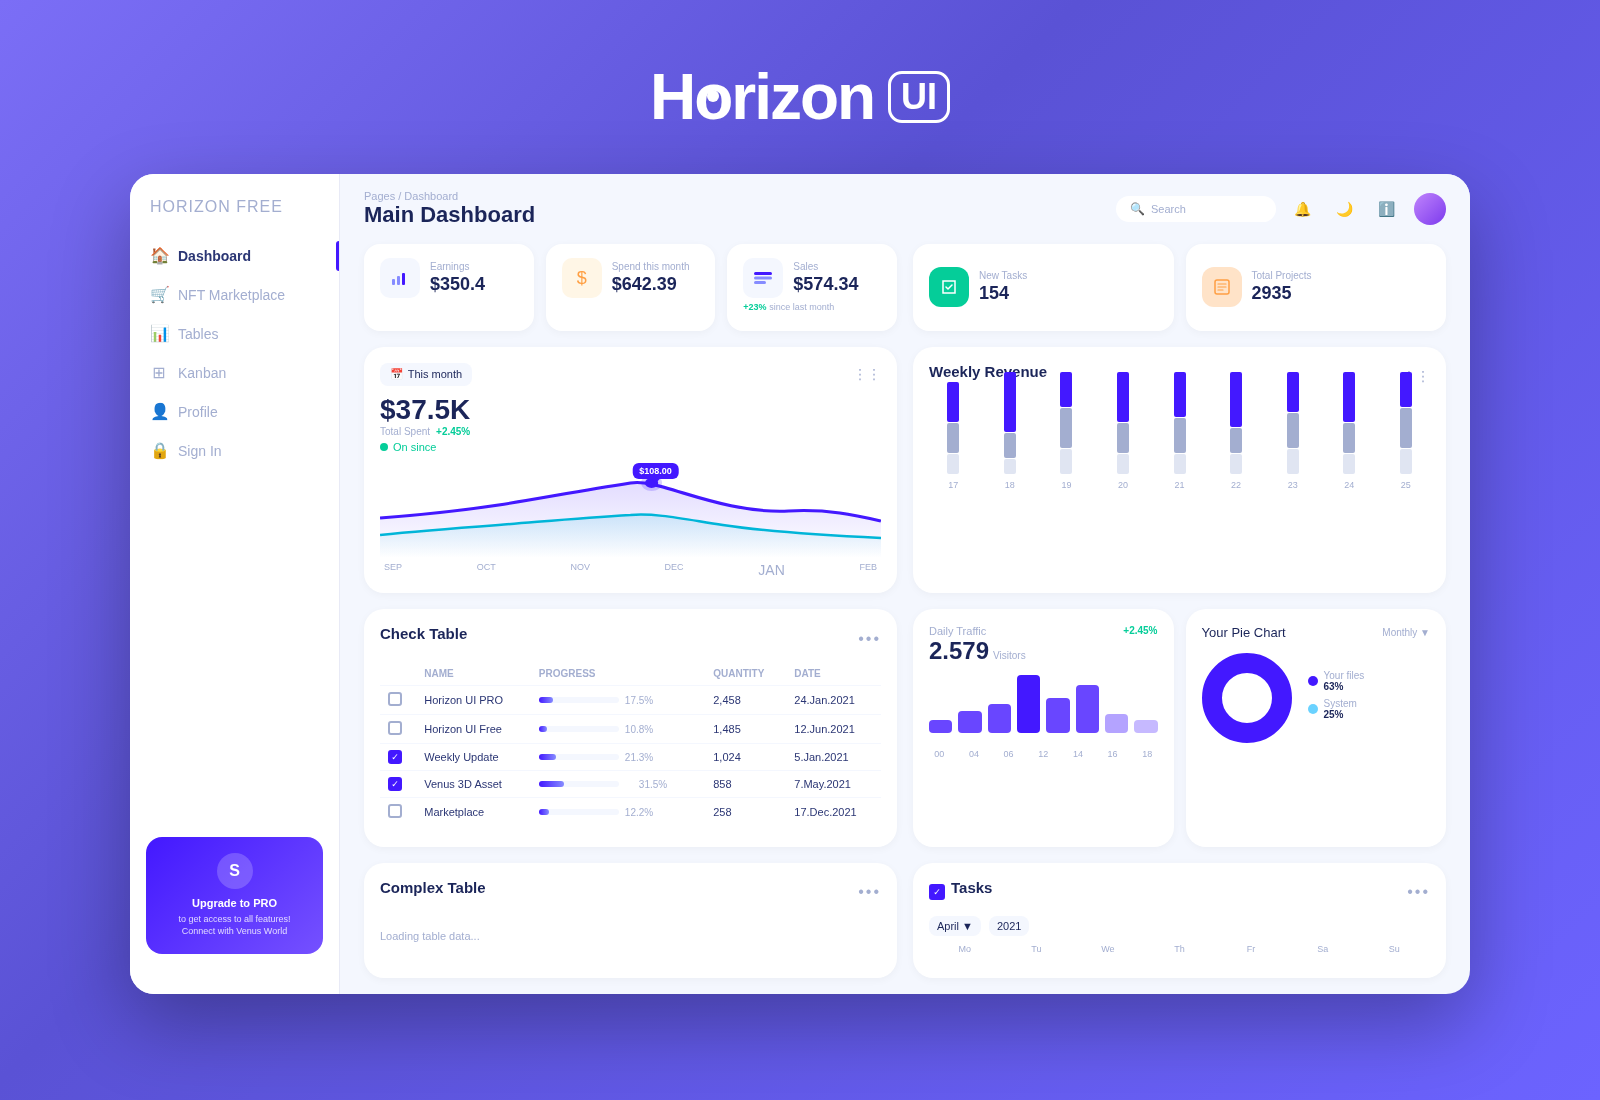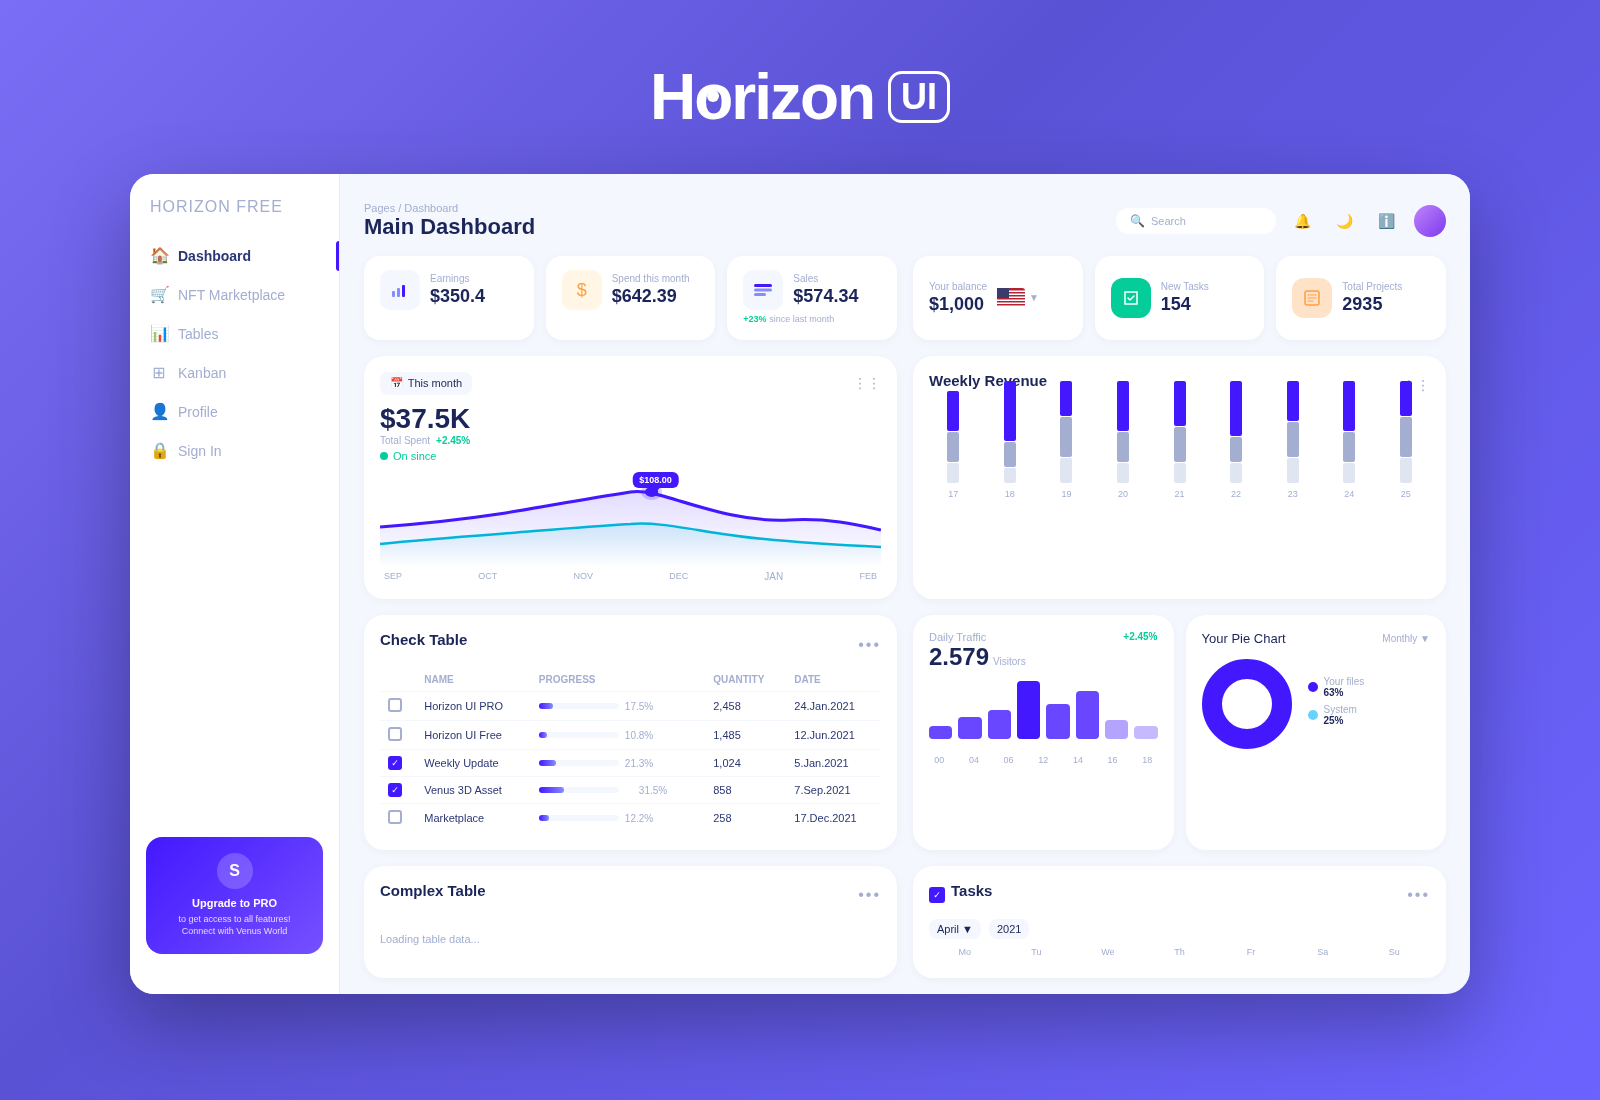--- a/index.html
+++ b/index.html
@@ -120,21 +120,21 @@
     .main-content {
       flex: 1;
       display: flex;
       flex-direction: column;
       overflow: hidden;
     }
 
     
     .top-header {
       background: #f4f7fe;
-      padding: 28px 24px 8px;
+      padding: 16px 24px 8px;
       display: flex;
       align-items: center;
       justify-content: space-between;
     }
     .breadcrumb { font-size: 11px; color: #a3aed0; }
     .page-title { font-size: 22px; font-weight: 800; color: #1b2559; }
     .header-actions {
       display: flex;
       align-items: center;
       gap: 12px;
@@ -595,40 +595,20 @@
           </div>
           <div style="font-size:9px;">
             <span style="color:#05cd99;font-weight:700;">+23%</span>
             <span style="color:#a3aed0;">since last month</span>
           </div>
         </div>
       </div>
 
       <div class="balance-cards-row">
         <div class="balance-card">
-          <div>
-            <div class="stat-label">Your balance</div>
-            <div class="stat-value">$1,000</div>
-          </div>
-          <div style="display:flex;align-items:center;gap:4px;">
-
-            <svg width="28" height="20" viewBox="0 0 28 20">
-              <rect width="28" height="20" rx="3" fill="#B22234"></rect>
-              <rect y="2.5" width="28" height="1.5" fill="white"></rect>
-              <rect y="5.5" width="28" height="1.5" fill="white"></rect>
-              <rect y="8.5" width="28" height="1.5" fill="white"></rect>
-              <rect y="11.5" width="28" height="1.5" fill="white"></rect>
-              <rect y="14.5" width="28" height="1.5" fill="white"></rect>
-              <rect y="17.5" width="28" height="2.5" fill="white"></rect>
-              <rect width="12" height="10" rx="0" fill="#3C3B6E"></rect>
-            </svg>
-            <span style="font-size:10px;color:#a3aed0;">▼</span>
-          </div>
-        </div>
-        <div class="balance-card">
           <div style="width:40px;height:40px;background:#05cd99;border-radius:12px;display:flex;align-items:center;justify-content:center;">
             <svg width="18" height="18" viewBox="0 0 18 18" fill="none">
                 <path d="M3 3h12v12H3z" stroke="white" stroke-width="1.5" fill="none" rx="2"></path>
                 <path d="M6 9l2 2 4-4" stroke="white" stroke-width="1.5" stroke-linecap="round" stroke-linejoin="round"></path>
               </svg>
           </div>
           <div>
             <div class="stat-label">New Tasks</div>
             <div class="stat-value">154</div>
           </div>
@@ -691,21 +671,21 @@
             <path d="M0,72 C30,68 60,65 90,62 C120,59 150,55 190,52 C210,50 230,56 260,62 C290,68 330,72 380,75 L380,95 L0,95 Z" fill="url(#grad2)"></path>
 
             <circle cx="206" cy="20" r="5" fill="#4318FF"></circle>
             <circle cx="206" cy="20" r="8" fill="#4318FF" opacity="0.2"></circle>
           </svg>
           <div style="display:flex;justify-content:space-between;padding:0 4px;">
             <span style="font-size:9px;color:#a3aed0;">SEP</span>
             <span style="font-size:9px;color:#a3aed0;">OCT</span>
             <span style="font-size:9px;color:#a3aed0;">NOV</span>
             <span style="font-size:9px;color:#a3aed0;">DEC</span>
-            <span style="font-size:10px;color:#a3aed0;">JAN</span>
+            <span style="font-size:14px;color:#a3aed0;">JAN</span>
             <span style="font-size:9px;color:#a3aed0;">FEB</span>
           </div>
         </div>
       </div>
 
       <div class="chart-right">
         <div class="section-header">
           <div class="section-title">Weekly Revenue</div>
           <span style="color:#a3aed0;font-size:14px;">⋮⋮</span>
         </div>
@@ -849,21 +829,21 @@
               <td>Venus 3D Asset</td>
               <td>
                 <div style="display:flex;align-items:center;gap:20px;">
                   <div class="progress-bar-bg">
                       <div class="progress-bar-fill" style="width:31.5%"></div>
                     </div>
                   <span style="font-size:10px;color:#a3aed0;">31.5%</span>
                 </div>
               </td>
               <td>858</td>
-              <td>7.Sep.2021</td>
+              <td>7.May.2021</td>
             </tr>
             <tr>
               <td><div class="checkbox"></div></td>
               <td>Marketplace</td>
               <td>
                 <div style="display:flex;align-items:center;gap:6px;">
                   <div class="progress-bar-bg">
                       <div class="progress-bar-fill" style="width:12.2%"></div>
                     </div>
                   <span style="font-size:10px;color:#a3aed0;">12.2%</span>

